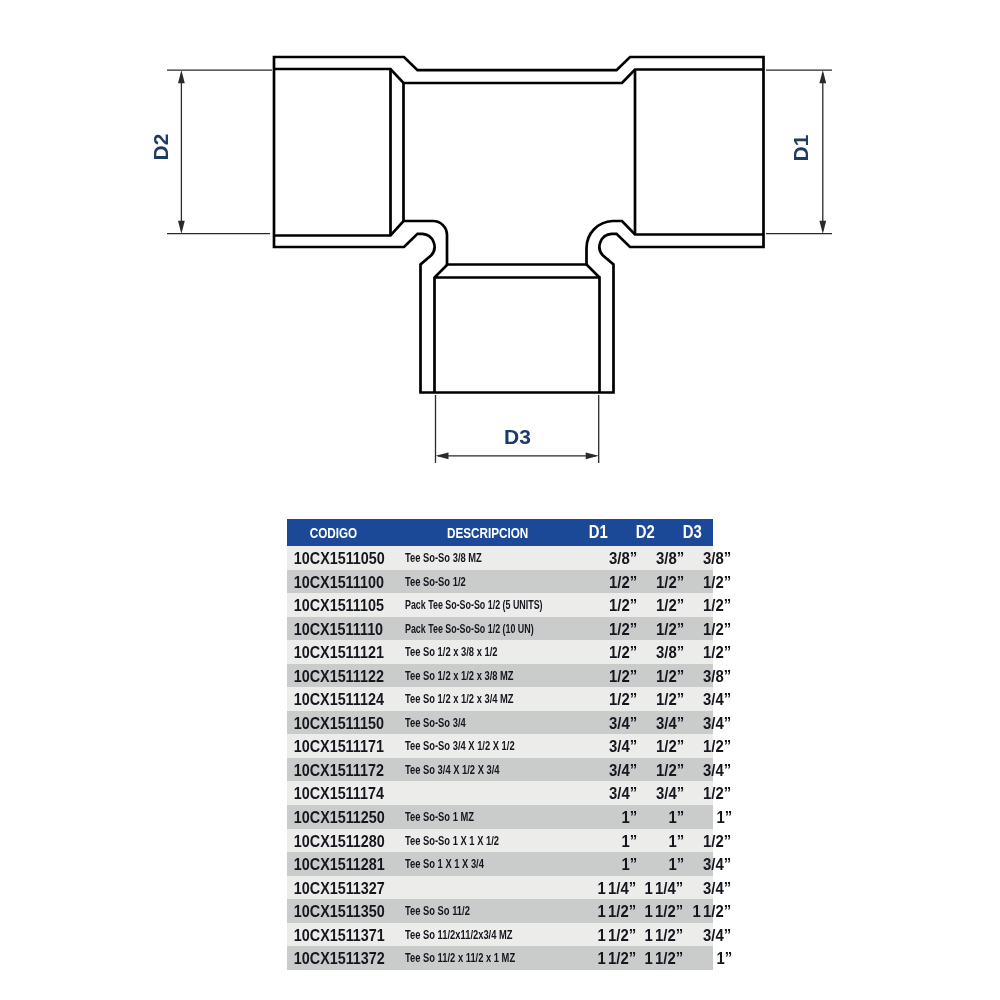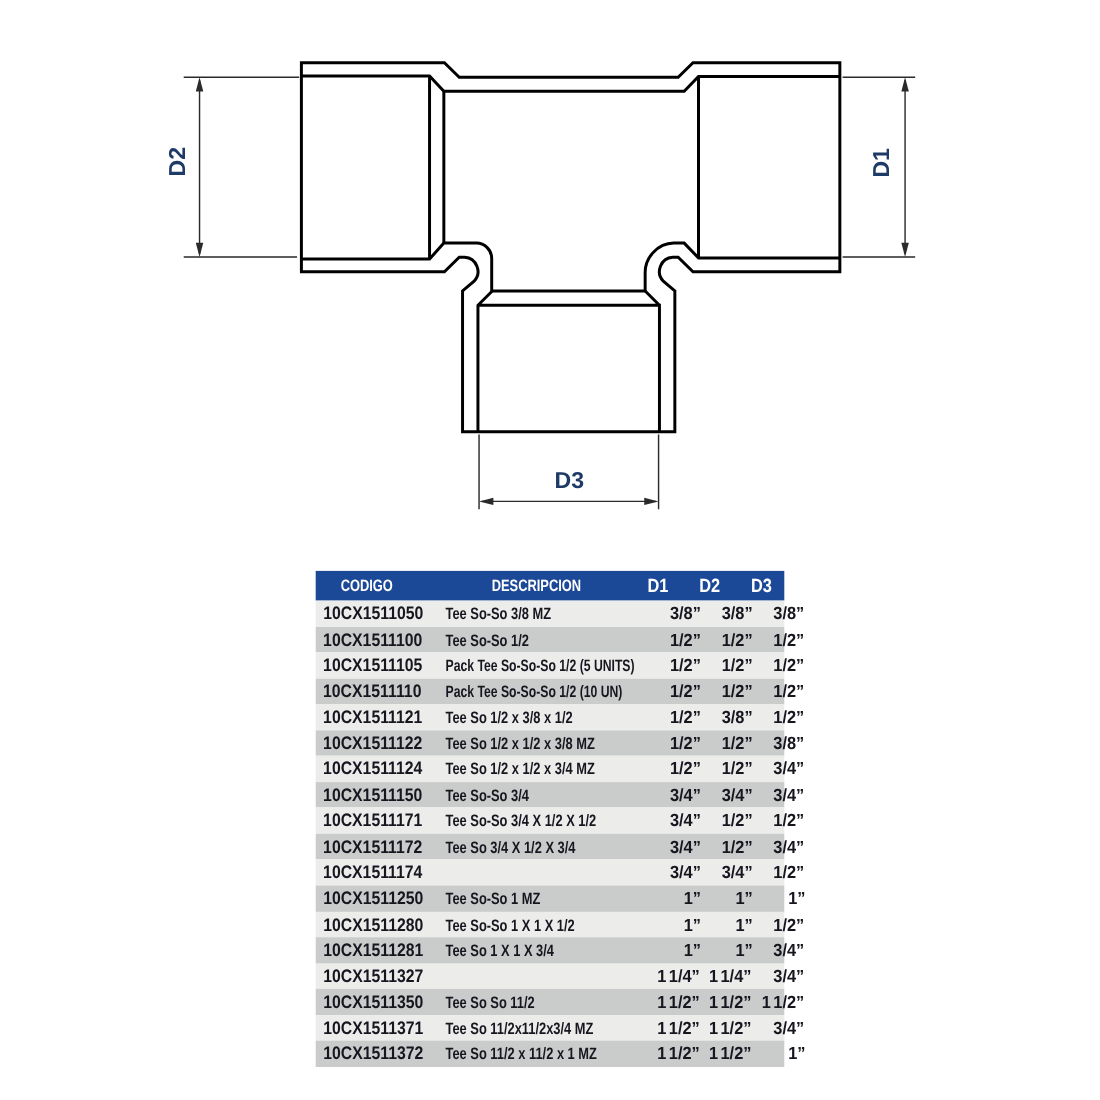--- a/index.html
+++ b/index.html
@@ -9,21 +9,21 @@
 
 #tbl{position:absolute;left:287px;top:519px;width:426px;}
 #thead{position:relative;height:27px;background:#1c4997;}
 .hs{position:absolute;top:0;height:27px;line-height:27px;color:#fff;font-weight:bold;font-size:15px;}
 .row{position:relative;height:23.56px;}
 .odd{background:#ececeb;}
 .even{background:#c9cccb;}
 .code,.desc,.v1,.v2,.v3{position:absolute;top:1px;height:23.56px;line-height:23.56px;font-weight:bold;color:#16161f;white-space:nowrap;}
 .code{left:0;width:112px;font-size:16.5px;}
 .code span{display:inline-block;transform:scaleX(0.87);transform-origin:center;}
-.desc{left:118px;font-size:15px;}
+.desc{left:118px;font-size:12px;}
 .desc span{display:inline-block;transform:scaleX(0.78);transform-origin:left center;}
 .desc span.dL{transform:scaleX(0.74);}
 .v1,.v2,.v3{width:80px;text-align:right;font-size:16px;word-spacing:-2px;}
 .v1{left:271px;}
 .v2{left:318px;}
 .v3{left:365.5px;}
 .v1 span,.v2 span,.v3 span{display:inline-block;transform:scaleX(0.93);transform-origin:center;}
 .hs span{display:inline-block;transform:scaleX(0.78);transform-origin:left center;}
 .hsc span{transform-origin:center;}
 </style>

